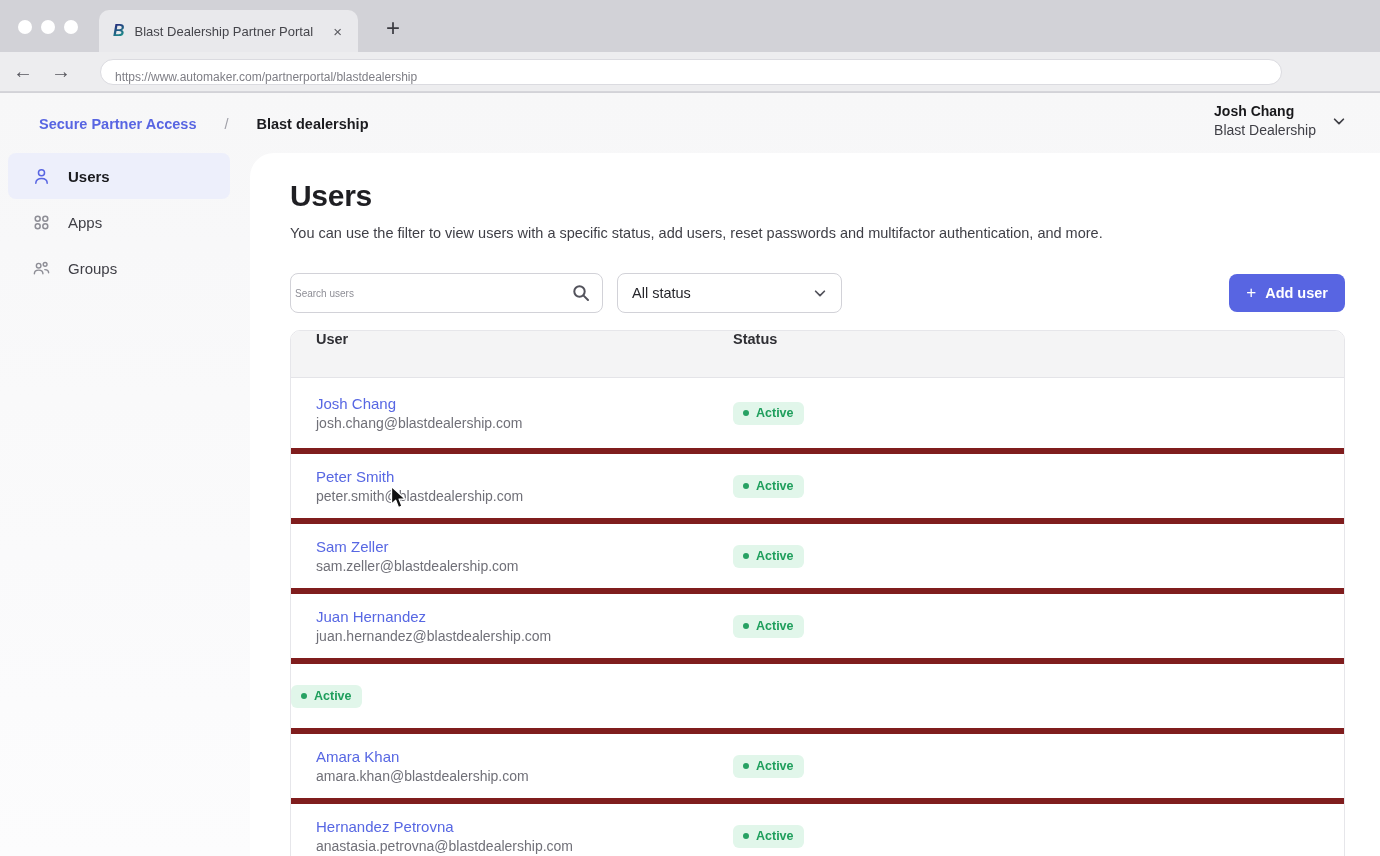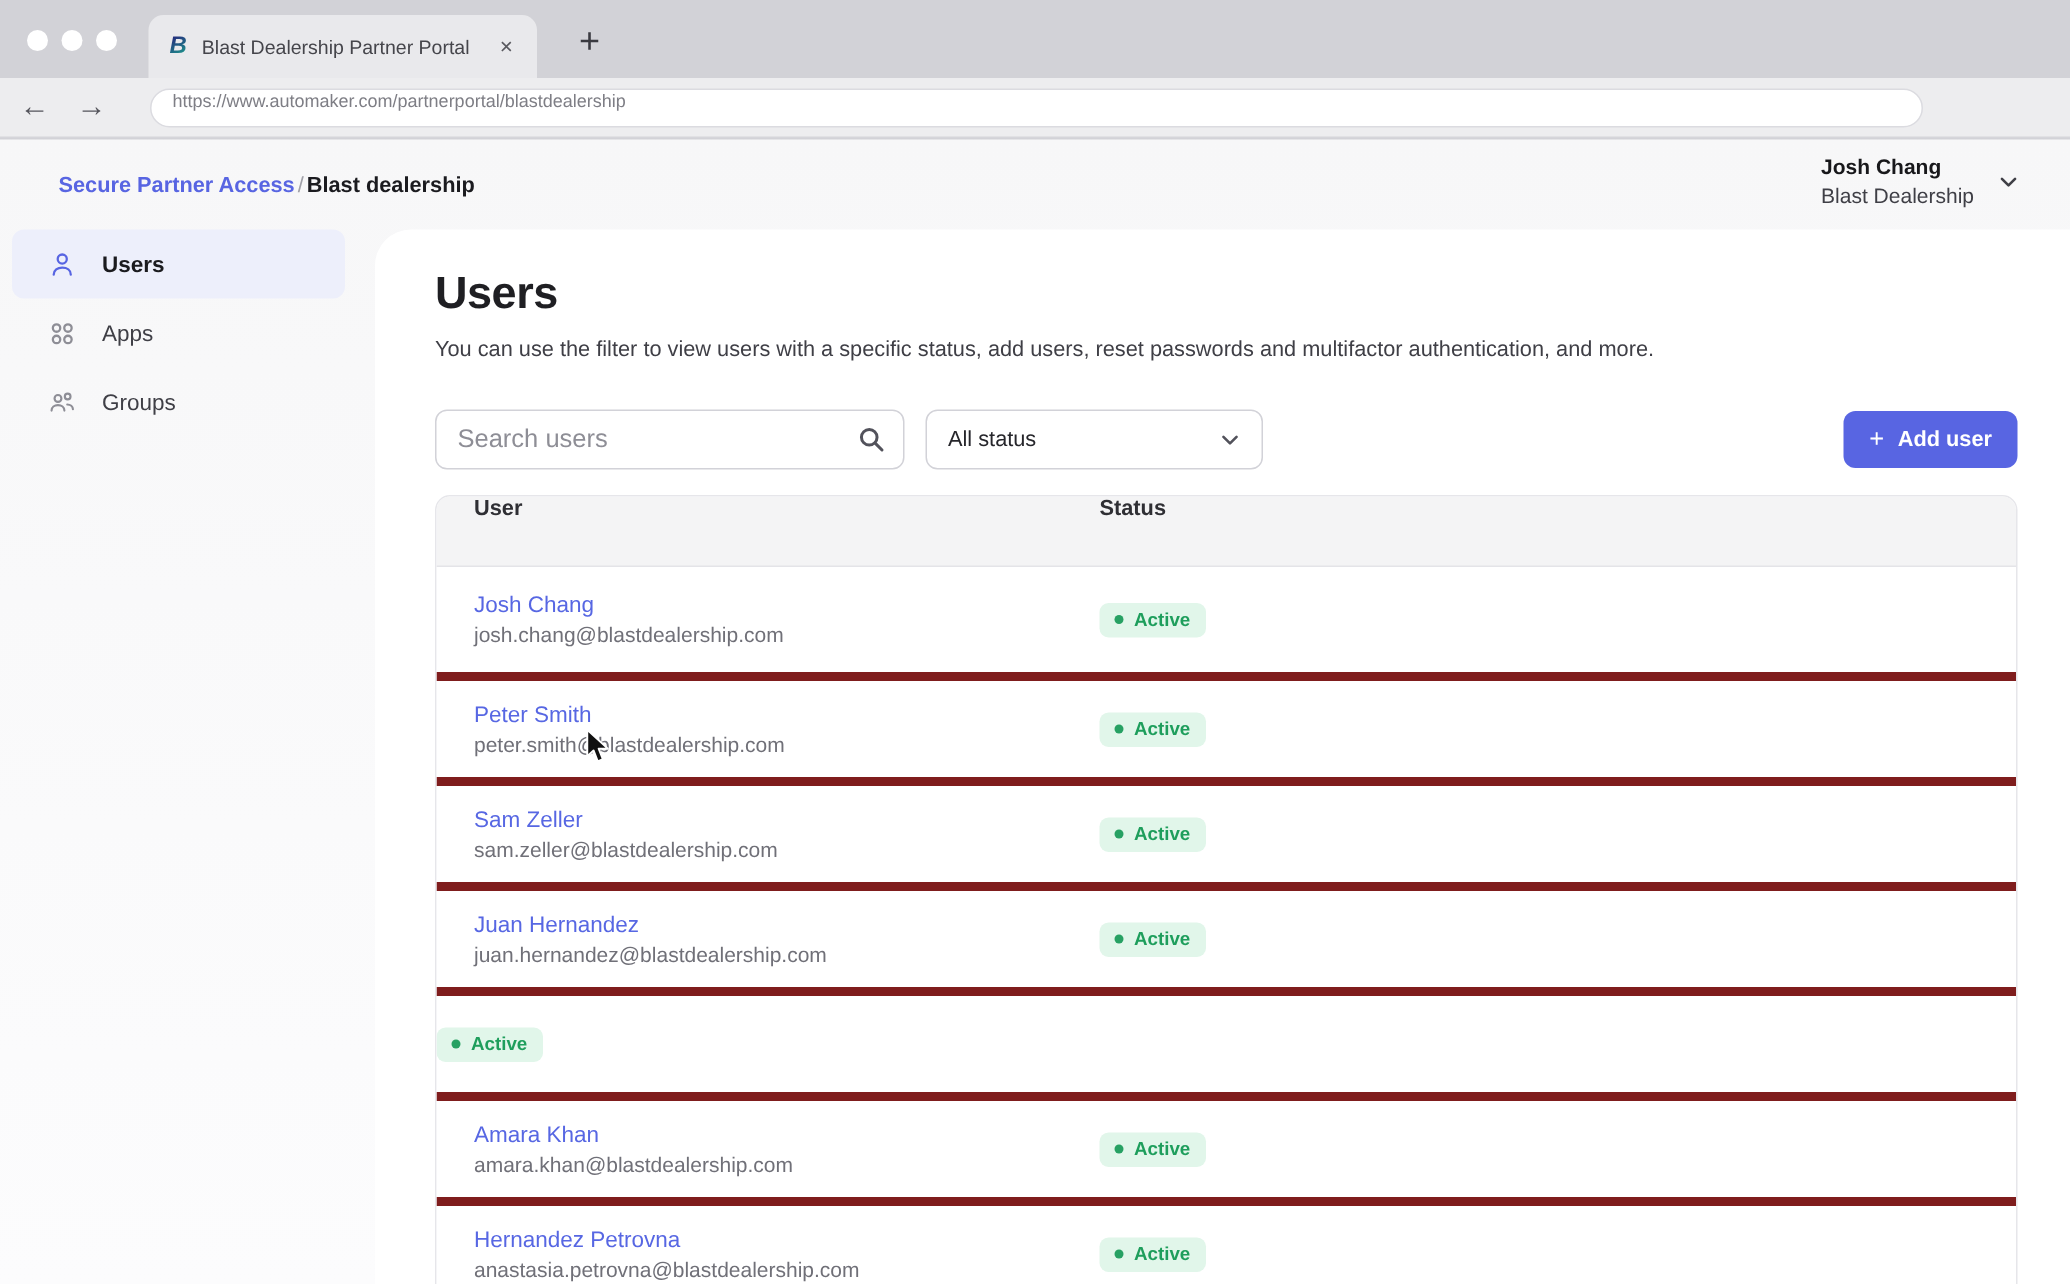--- a/index.html
+++ b/index.html
@@ -18,29 +18,29 @@
     background:linear-gradient(150deg,#24327E 20%,#1C9E8C 85%);
     -webkit-background-clip:text; background-clip:text; -webkit-text-fill-color:transparent; }
   .tab-title { font-size:13px; color:#45454B; white-space:nowrap; overflow:hidden; flex:1; }
   .tab-close { font-size:15px; color:#5A5A60; cursor:default; padding:0 2px; }
   .newtab { position:absolute; left:378px; top:13px; font-size:24px; font-weight:300;
     color:#3A3A40; width:30px; height:30px; text-align:center; line-height:30px; }
   .toolbar { position:absolute; top:52px; left:0; right:0; height:40px; background:#EDEDEF;
     border-bottom:1px solid #D5D5DA; display:flex; align-items:center; }
   .nav-arrow { font-size:20px; color:#55555C; width:30px; text-align:center; margin-left:8px; }
   .urlbar { margin-left:24px; width:1182px; height:26px; background:#FFFFFF;
-    border:1px solid #DBDBE0; border-radius:13px; display:flex; align-items:flex-start;
+    border:1px solid #DBDBE0; border-radius:13px; display:flex; align-items:flex-end;
     padding:0 14px; font-size:12px; color:#7E7E85; }
 
   
   .page { position:absolute; top:93px; left:0; right:0; bottom:0;
     background:linear-gradient(180deg,#F7F7F8 0%,#FCFCFD 100%); }
   .topbar { position:relative; height:60px; }
   .breadcrumb { position:absolute; left:39px; top:23px; display:flex; align-items:flex-start;
-    gap:2px; font-size:14.5px; }
+    gap:28px; font-size:14.5px; }
   .breadcrumb .bc-link { color:var(--accent,#4E5BE4); font-weight:600; text-decoration:none; }
   .breadcrumb .bc-sep { color:#A0A0A8; }
   .breadcrumb .bc-current { color:#1B1B1F; font-weight:700; }
   .account { position:absolute; right:34px; top:10px; display:flex; align-items:center; gap:16px; }
   .account .acc-name { font-size:14px; font-weight:700; color:#18181B; }
   .account .acc-org { font-size:14px; color:#3F3F46; margin-top:3px; }
   .chev { width:14px; height:14px; stroke:#3F3F46; fill:none; stroke-width:2;
     stroke-linecap:round; stroke-linejoin:round; }
 
   .sidebar { position:absolute; left:0; top:60px; width:250px; bottom:0; }
@@ -51,21 +51,21 @@
   .side-item.active .side-icon { color:var(--accent,#5865E2); }
 
   .card { position:absolute; left:250px; top:60px; right:0; bottom:0; background:#FFFFFF;
     border-radius:24px 0 0 0; padding:26px 35px 0 40px; }
   .page-title { font-size:30px; font-weight:700; color:#1F1F23; letter-spacing:-0.3px; }
   .page-desc { margin-top:12px; font-size:14.5px; color:#3F3F46; }
 
   .controls { margin-top:32px; display:flex; align-items:center; }
   .search-box { position:relative; width:313px; }
   .search-box input { width:100%; height:40px; border:1px solid #D2D2D8; border-radius:8px;
-    padding:0 40px 0 14px; font-size:17px; color:#26262B;
+    padding:0 40px 0 4px; font-size:10px; color:#26262B;
     font-family:"Liberation Sans",sans-serif; background:#FFF; outline:none; }
   .search-box input::placeholder { color:#8E8E96; }
   .search-ic { position:absolute; right:13px; top:11px; width:18px; height:18px;
     stroke:#52525B; fill:none; stroke-width:2; stroke-linecap:round; }
   .dropdown { margin-left:14px; width:225px; height:40px; border:1px solid #D2D2D8;
     border-radius:8px; display:flex; align-items:center; justify-content:space-between;
     padding:0 14px; font-size:14.5px; color:#26262B; background:#FFF; }
   .dropdown .chev { stroke:#52525B; }
   .add-btn { margin-left:auto; height:38px; padding:0 17px; border:none; border-radius:8px;
     background:var(--accent,#5865E2); color:#FFFFFF; font-size:14.5px; font-weight:600;

